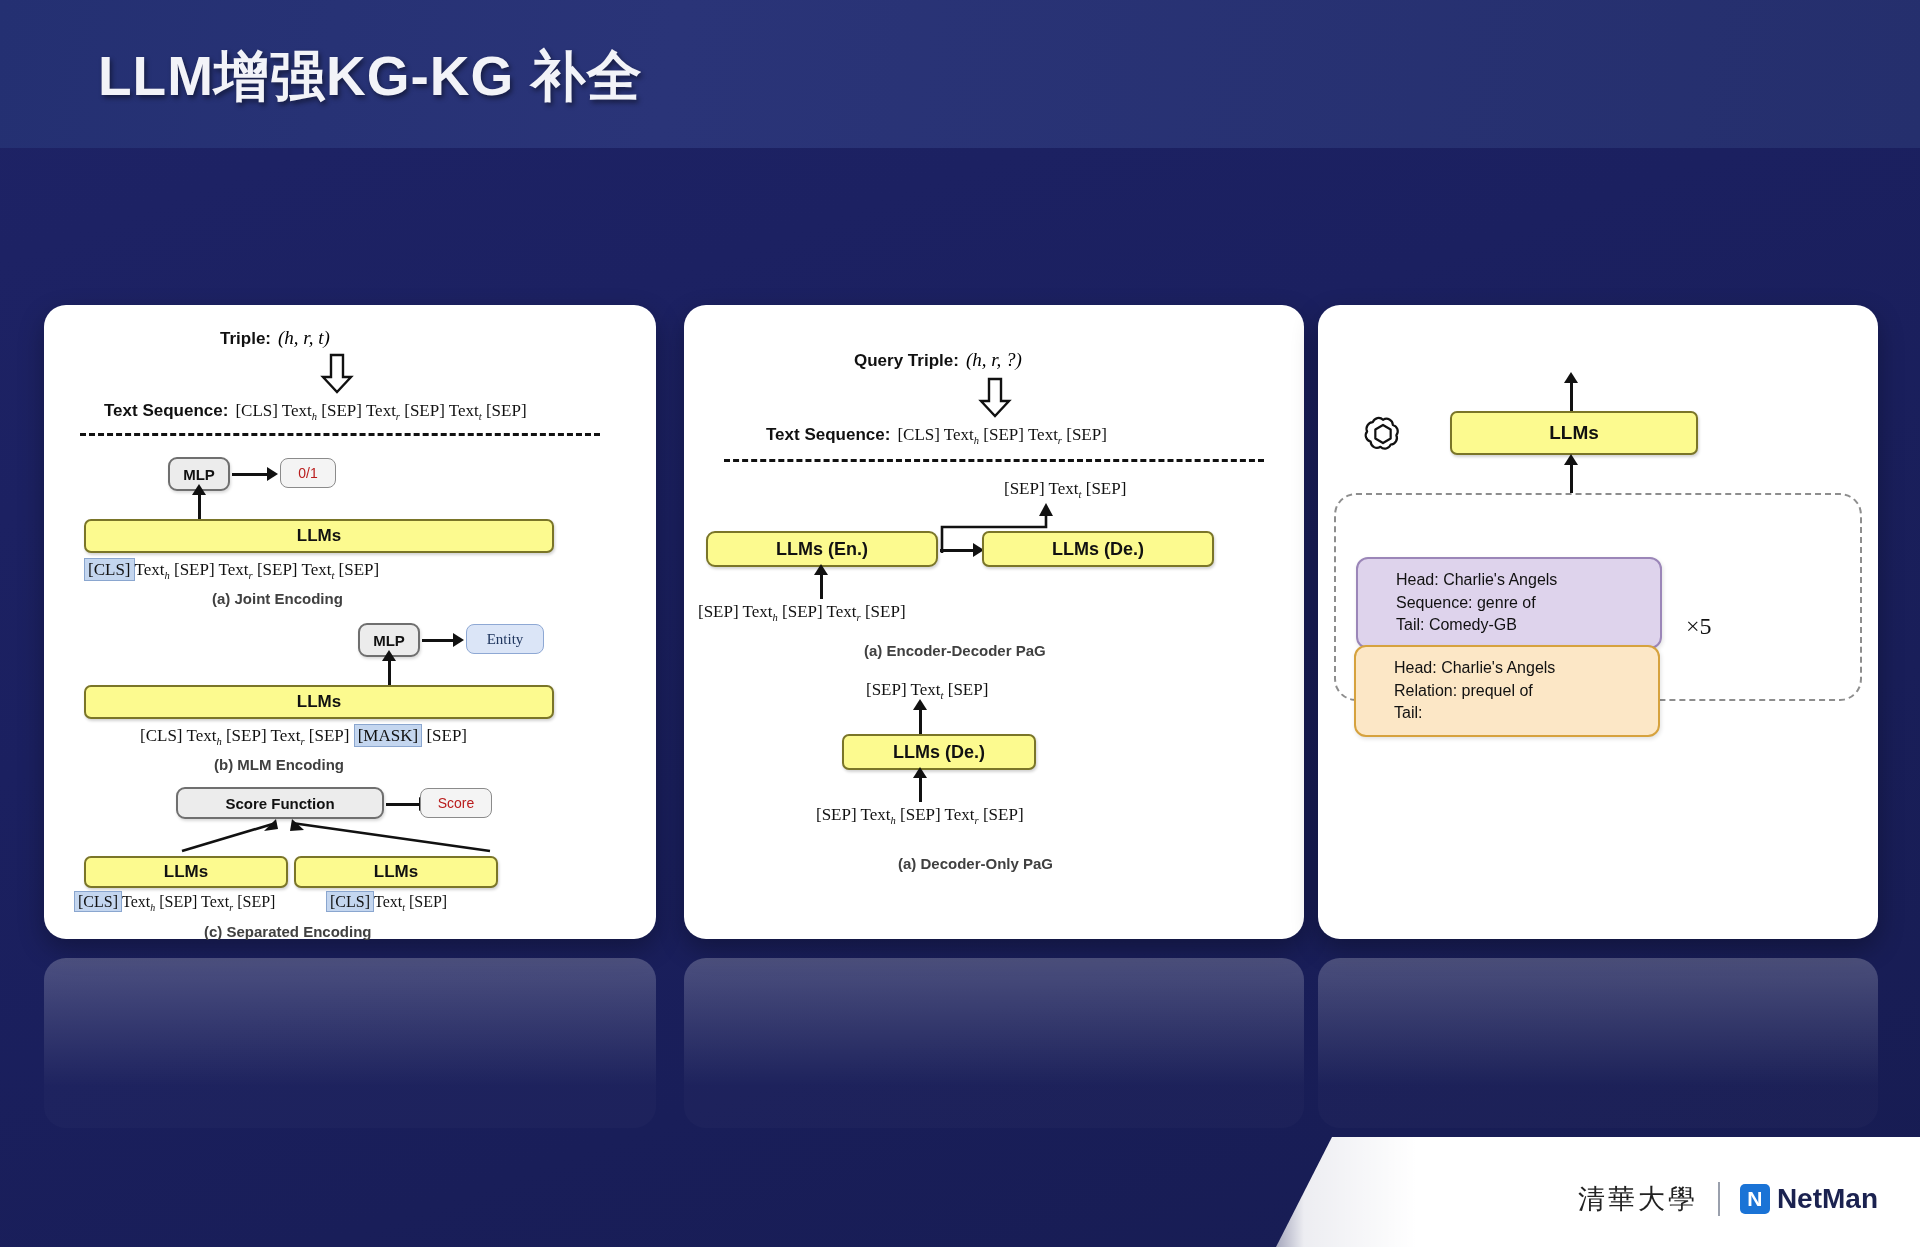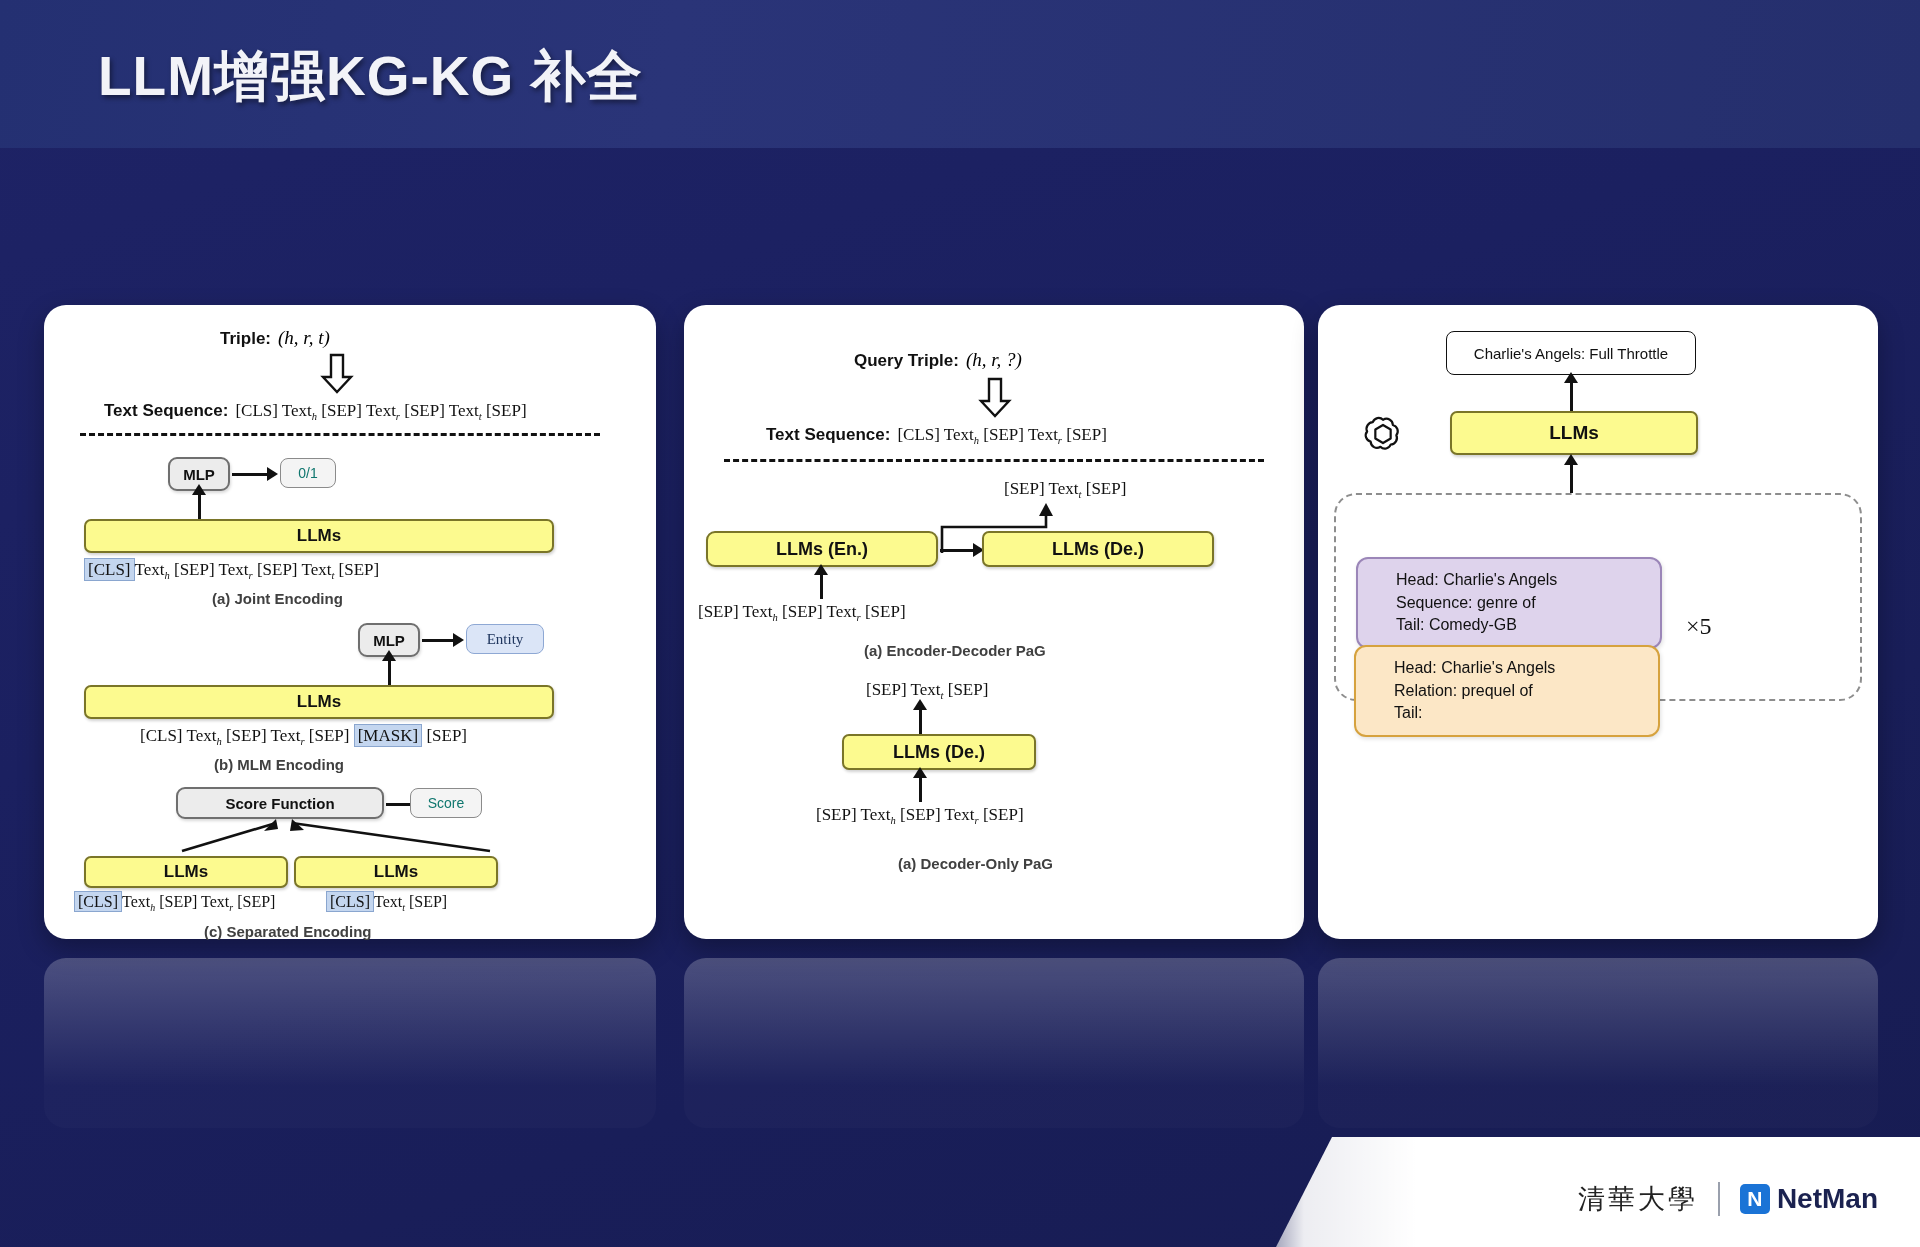--- a/index.html
+++ b/index.html
@@ -57,21 +57,21 @@
   }
   .grey-box {
     background: #ececec; border: 2px solid #6f6f6f; border-radius: 9px;
     display: flex; align-items: center; justify-content: center;
     font-weight: bold; color: #111;
     box-shadow: 1px 2px 3px rgba(0,0,0,.15);
   }
   .grey-box-light {
     background: #f4f4f4; border: 1.6px solid #8b8b8b; border-radius: 8px;
     display: flex; align-items: center; justify-content: center;
-    color: #0f766e;
+    color: #b91c1c;
   }
   .blue-box {
     background: #dbe5f7; border: 1.6px solid #8ea8d4; border-radius: 8px;
     display: flex; align-items: center; justify-content: center;
     color: #20365e;
   }
   .blue-hl {
     background: #c4d6ef; border: 1.6px solid #8aa6cf; border-radius: 0;
     padding: 1px 3px;
   }
@@ -188,21 +188,21 @@
     <div class="abs blue-box" style="left:422px; top:319px; width:78px; height:30px; font-size:15px;font-family:Liberation Serif, serif;">Entity</div>
     <div class="abs vline arrow-up" style="left:344px; top:354px; height:26px;"></div>
     <div class="abs yellow-box" style="left:40px; top:380px; width:470px; height:34px; font-size:17px;">LLMs</div>
     <div class="abs mono-seq" style="left:96px; top:421px; font-size:17px;">
       <span>[CLS] Text</span><sub>h</sub><span> [SEP] Text</span><sub>r</sub><span> [SEP] </span><span class="blue-hl">[MASK]</span><span> [SEP]</span>
     </div>
     <div class="abs caption" style="left:170px; top:451px;">(b) MLM Encoding</div>
 
     <div class="abs grey-box" style="left:132px; top:482px; width:208px; height:32px; font-size:15px;">Score Function</div>
     <div class="abs hline arrow-right" style="left:342px; top:498px; width:34px;"></div>
-    <div class="abs grey-box-light" style="left:366px; top:483px; width:72px; height:30px; font-size:14px;">Score</div>
+    <div class="abs grey-box-light" style="left:376px; top:483px; width:72px; height:30px; font-size:14px;">Score</div>
 
     <svg class="abs" style="left:36px; top:512px;" width="480" height="42" viewBox="0 0 480 42">
       <line x1="102" y1="34" x2="196" y2="6" stroke="#111" stroke-width="2.6"></line>
       <polygon points="196,2 184,14 198,12" fill="#111"></polygon>
       <line x1="410" y1="34" x2="212" y2="6" stroke="#111" stroke-width="2.6"></line>
       <polygon points="212,2 210,14 224,13" fill="#111"></polygon>
     </svg>
 
     <div class="abs yellow-box" style="left:40px; top:551px; width:204px; height:32px; font-size:17px;">LLMs</div>
     <div class="abs yellow-box" style="left:250px; top:551px; width:204px; height:32px; font-size:17px;">LLMs</div>
@@ -261,21 +261,20 @@
     <div class="abs yellow-box" style="left:158px; top:429px; width:194px; height:36px; font-size:18px;">LLMs (De.)</div>
     <div class="abs vline arrow-up" style="left:235px; top:471px; height:26px;"></div>
     <div class="abs mono-seq" style="left:132px; top:500px; font-size:17px;">
       <span>[SEP] Text</span><sub>h</sub><span> [SEP] Text</span><sub>r</sub><span> [SEP]</span>
     </div>
     <div class="abs caption" style="left:214px; top:550px;">(a) Decoder-Only PaG</div>
   </div>
 
   <div class="card" id="card3">
 
-    <div class="abs white-box" style="left:128px; top:26px; width:250px; height:44px; font-size:15px;">Charlie's Angels: Full Throttle</div>
 
     <div class="abs vline arrow-up" style="left:252px; top:76px; height:30px;"></div>
 
     <div class="abs yellow-box" style="left:132px; top:106px; width:248px; height:44px; font-size:19px;">LLMs</div>
 
     <svg class="abs" style="left:44px; top:108px;" width="42" height="42" viewBox="0 0 40 40">
       <g fill="none" stroke="#111" stroke-width="2.1" stroke-linejoin="round">
         <path d="M20 6.5 c4.2-2.6 9.1 .2 9.4 4.9 4.3 1.1 6.1 6.3 3.3 9.7 1.9 4-1 8.7-5.4 8.9 -1.4 4.1-6.7 5.3-9.7 2.2 -4.2 2.6-9.1-.2-9.4-4.9 -4.3-1.1-6.1-6.3-3.3-9.7 -1.9-4 1-8.7 5.4-8.9 1.4-4.1 6.7-5.3 9.7-2.2 Z"></path>
         <path d="M20 11.4 L27.3 15.7 L27.3 24.3 L20 28.6 L12.7 24.3 L12.7 15.7 Z"></path>
       </g>

